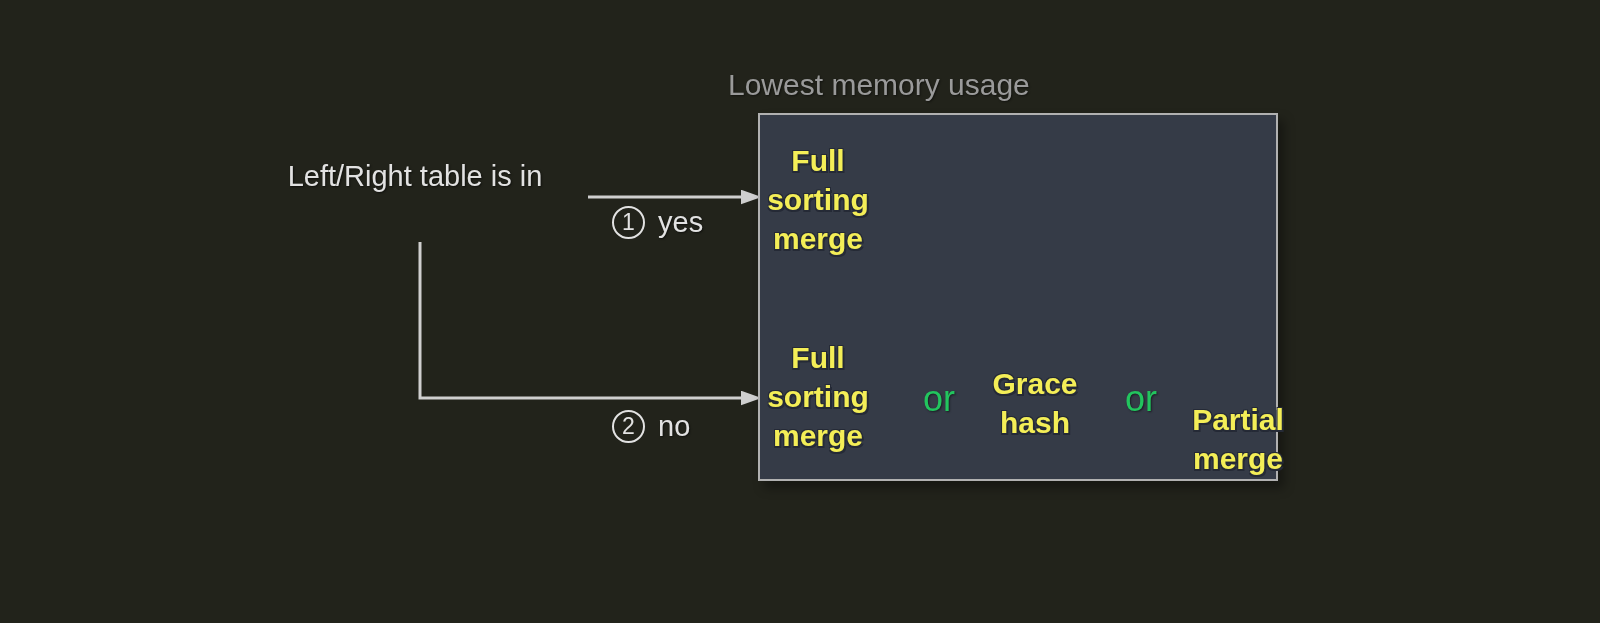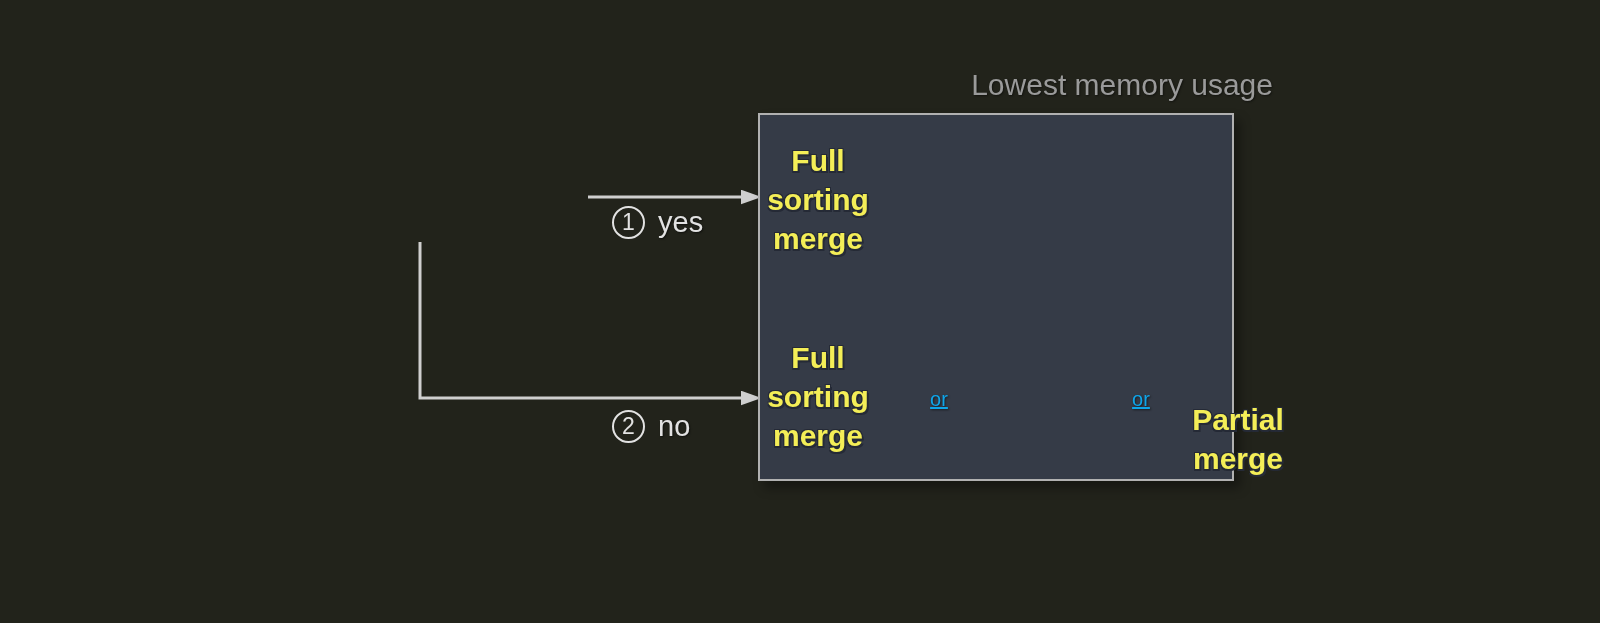--- a/index.html
+++ b/index.html
@@ -70,33 +70,33 @@
     border-radius: 50%;
     font-size: 23px;
     line-height: 1;
     color: var(--text_light);
     text-shadow: none;
   }
 
   .caption {
     position: absolute;
     width: 545px;
-    text-align: right;
+    text-align: left;
     font-size: 30px;
     color: var(--muted_gray);
     text-shadow: 1px 1px 2px rgba(0,0,0,0.45);
   }
   .caption-top    { left: 728px; top: 68px; }
   .caption-bottom { left: 718px; top: 486px; }
 
   .algo-box {
     position: absolute;
     left: 758px;
     top: 113px;
-    width: 476px;
+    width: 520px;
     height: 368px;
     background: var(--box_fill);
     border: 2px solid var(--box_border);
     box-shadow: 6px 7px 10px rgba(0,0,0,0.35);
   }
 
   .algo {
     position: absolute;
     text-align: center;
     font-weight: bold;
@@ -111,45 +111,45 @@
   }
   .fsm-top    { left: -12px; top: 26px;  width: 140px; }
   .fsm-bottom { left: -12px; top: 223px; width: 140px; }
   .grace      { left: 205px; top: 249px; width: 140px; }
   .partial    { left: 413px; top: 249px; width: 130px; margin-top: 36px; }
 
   .or-sep {
     position: absolute;
     width: 50px;
     text-align: center;
-    font-size: 20px;
+    font-size: 36px;
     line-height: 38px;
-    color: #0ea5e9;
+    color: #22c55e;
     text-shadow: 1px 1px 2px rgba(0,0,0,0.5);
-    text-decoration: underline;
   }
   .or1 { left: 154px; top: 265px; }
   .or2 { left: 356px; top: 265px; }
 </style>
 </head>
 <body>
 
 <div class="canvas">
 
   <svg class="connectors" width="1600" height="623" viewBox="0 0 1600 623" aria-hidden="true">
     <defs>
       <marker id="arrowhead" markerUnits="strokeWidth" markerWidth="8" markerHeight="6" refX="0.5" refY="2.5" orient="auto">
         <path d="M0,0 L7,2.5 L0,5 Z" fill="#cfcfcf"></path>
       </marker>
     </defs>
     <path class="conn" d="M588,197 H742" marker-end="url(#arrowhead)"></path>
     <path class="conn" d="M420,242 V398 H742" marker-end="url(#arrowhead)"></path>
   </svg>
 
   <div class="question">
+    <div>Left/Right table is in</div>
   </div>
 
   <div class="branch branch-yes">
     <span class="circle-num">1</span>
     <span class="branch-word">yes</span>
   </div>
 
   <div class="branch branch-no">
     <span class="circle-num">2</span>
     <span class="branch-word">no</span>
@@ -157,20 +157,21 @@
 
   <div class="caption caption-top">Lowest memory usage</div>
 
   <div class="algo-box">
     <div class="algo fsm-top">Full sorting merge</div>
 
     <div class="algo fsm-bottom">Full sorting merge</div>
 
     <div class="or-sep or1">or</div>
 
+    <div class="algo grace">Grace hash</div>
 
     <div class="or-sep or2">or</div>
 
     <div class="algo partial">Partial merge</div>
   </div>
 
 
 </div>
 
 </body></html>

